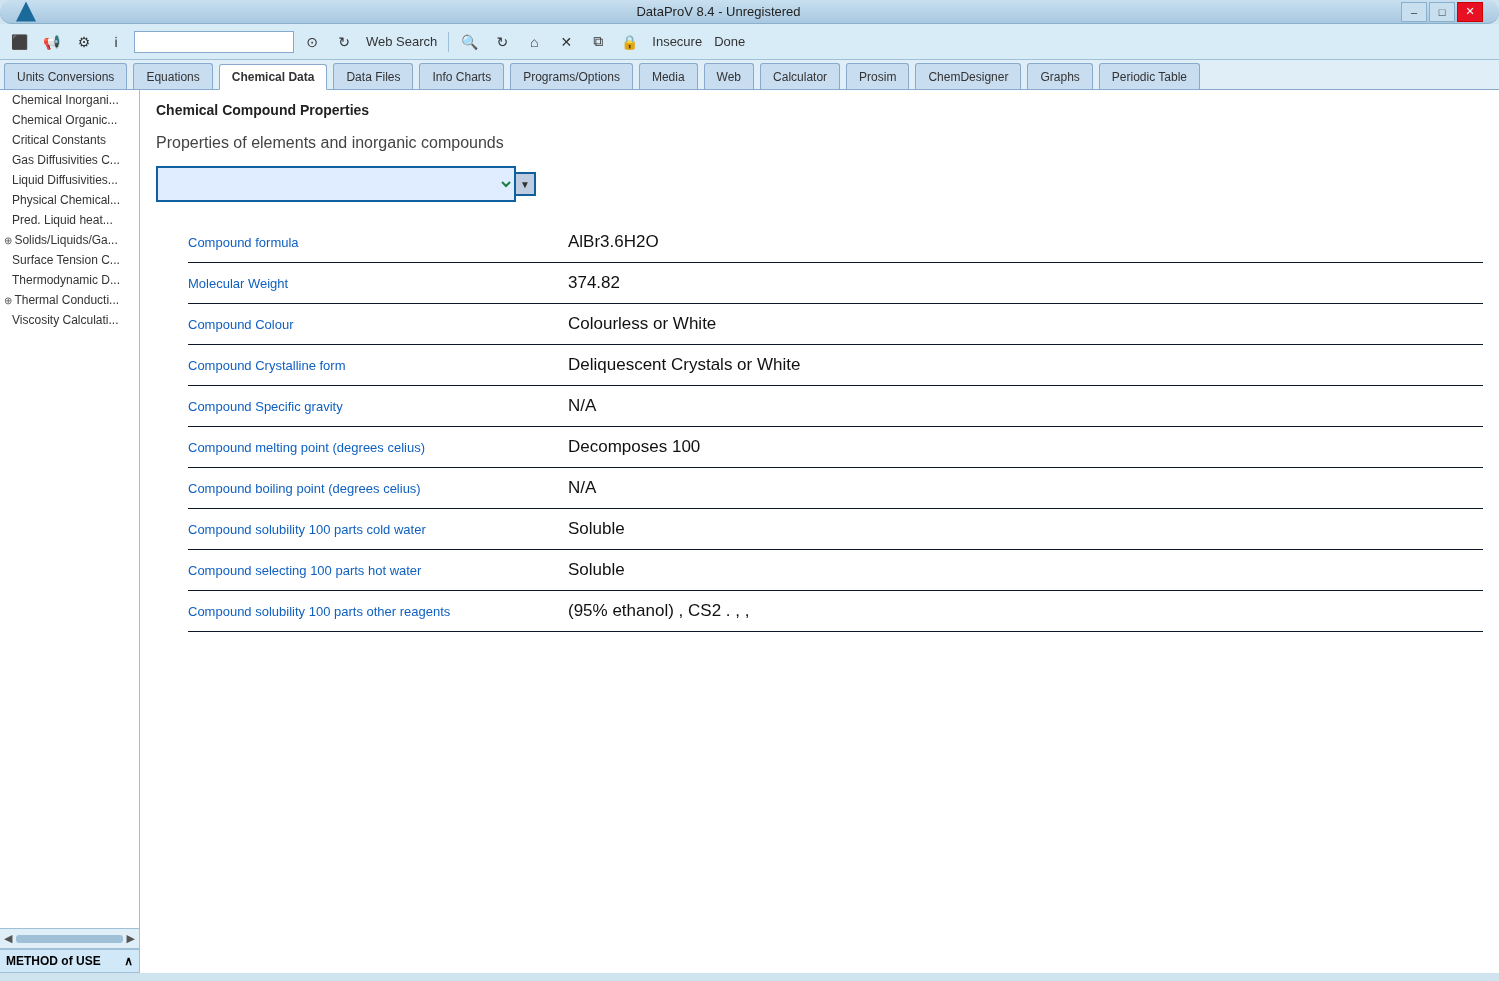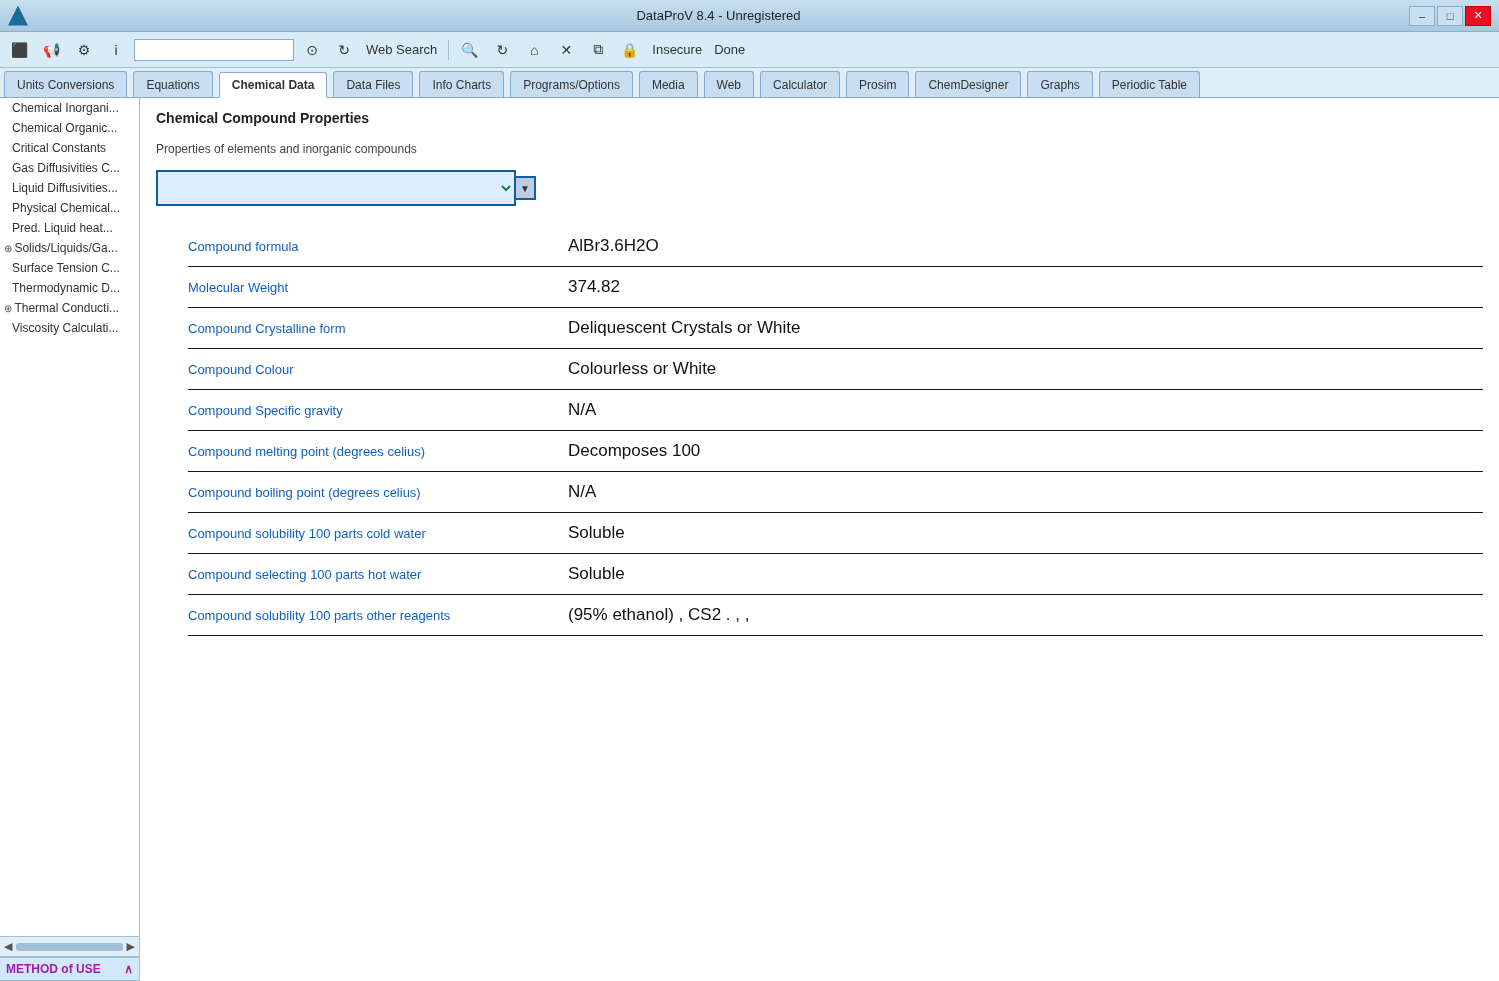--- a/index.html
+++ b/index.html
@@ -7,27 +7,28 @@
       font-family: 'Segoe UI', Tahoma, sans-serif;
       font-size: 13px;
       background: #d0e4f0;
       width: 1499px;
       height: 981px;
       overflow: hidden;
     }
 
     
     .title-bar {
-      height: 32px;
+      height: 24px;
       background: linear-gradient(to bottom, #c8dff0, #a8c8e0);
       display: flex;
       align-items: center;
       justify-content: space-between;
-      padding: 0 8px;
+      padding: 0 16px;
       border-bottom: 1px solid #8ab0cc;
+      border-radius: 15px;
     }
     .title-bar-left {
       display: flex;
       align-items: center;
       gap: 6px;
     }
     .app-icon {
       width: 20px; height: 20px;
       background: #1a6a9a;
       clip-path: polygon(50% 0%, 100% 100%, 0% 100%);
@@ -193,21 +194,21 @@
     
     .method-panel {
       background: white;
       border-top: 2px solid #a0c0d8;
     }
     .method-header {
       background: #d0e8f8;
       padding: 4px 6px;
       font-size: 12px;
       font-weight: bold;
-      color: #a21caf;
+      color: #000000;
       display: flex;
       align-items: center;
       justify-content: space-between;
       border-bottom: 1px solid #a0c0d8;
     }
     .method-body {
       padding: 6px;
       font-size: 11.5px;
       color: #0055aa;
       line-height: 1.5;
@@ -221,21 +222,21 @@
       padding: 12px 16px;
       overflow-y: auto;
     }
     .section-title {
       font-size: 14px;
       font-weight: bold;
       color: #222;
       margin-bottom: 16px;
     }
     .subtitle {
-      font-size: 12px;
+      font-size: 16px;
       color: #444;
       margin-bottom: 14px;
     }
     .compound-selector {
       display: flex;
       align-items: center;
       margin-bottom: 20px;
       gap: 0;
     }
     .compound-select {
@@ -430,28 +431,28 @@
     <div class="prop-table">
       <div class="prop-row">
         <div class="prop-label">Compound formula</div>
         <div class="prop-value">AlBr3.6H2O</div>
       </div>
       <div class="prop-row">
         <div class="prop-label">Molecular Weight</div>
         <div class="prop-value">374.82</div>
       </div>
       <div class="prop-row">
+        <div class="prop-label">Compound Colour</div>
+        <div class="prop-value">Colourless or White</div>
+      </div>
+      <div class="prop-row">
         <div class="prop-label">Compound Crystalline form</div>
         <div class="prop-value">Deliquescent Crystals or White</div>
       </div>
       <div class="prop-row">
-        <div class="prop-label">Compound Colour</div>
-        <div class="prop-value">Colourless or White</div>
-      </div>
-      <div class="prop-row">
         <div class="prop-label">Compound Specific gravity</div>
         <div class="prop-value">N/A</div>
       </div>
       <div class="prop-row">
         <div class="prop-label">Compound melting point (degrees celius)</div>
         <div class="prop-value">Decomposes 100</div>
       </div>
       <div class="prop-row">
         <div class="prop-label">Compound boiling point (degrees celius)</div>
         <div class="prop-value">N/A</div>

